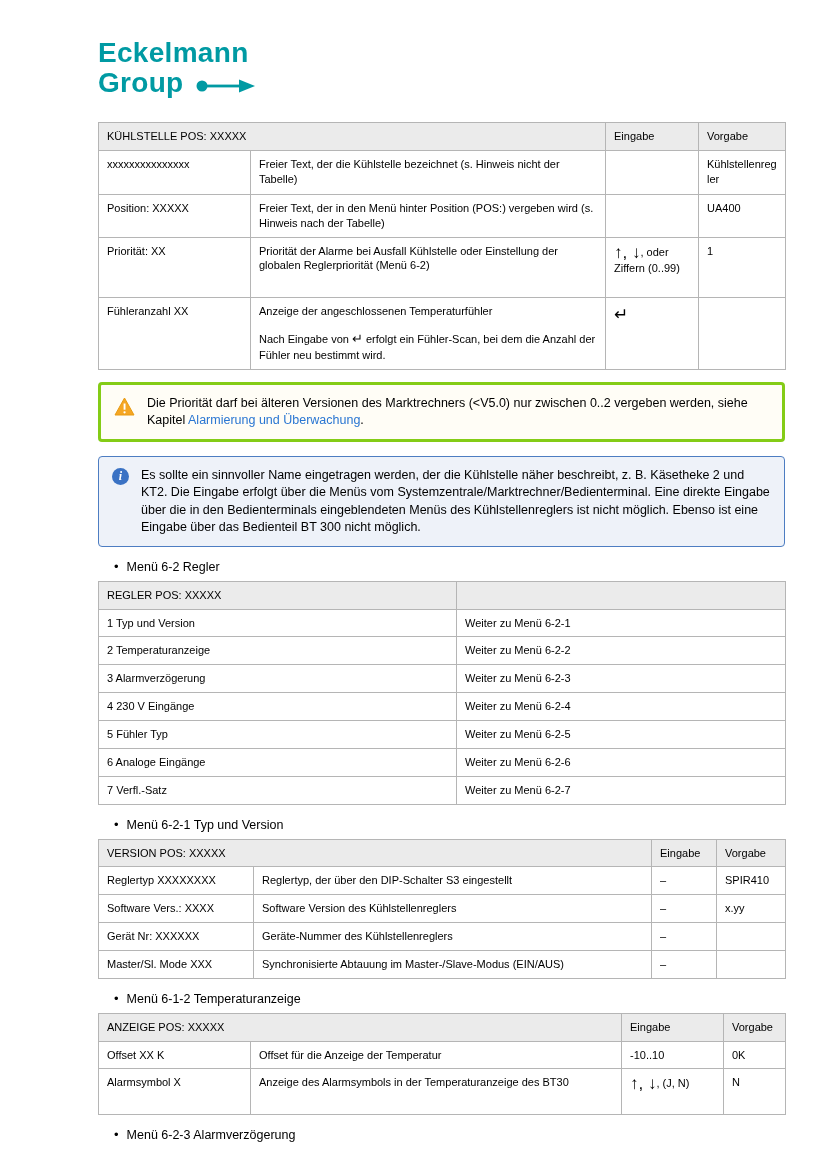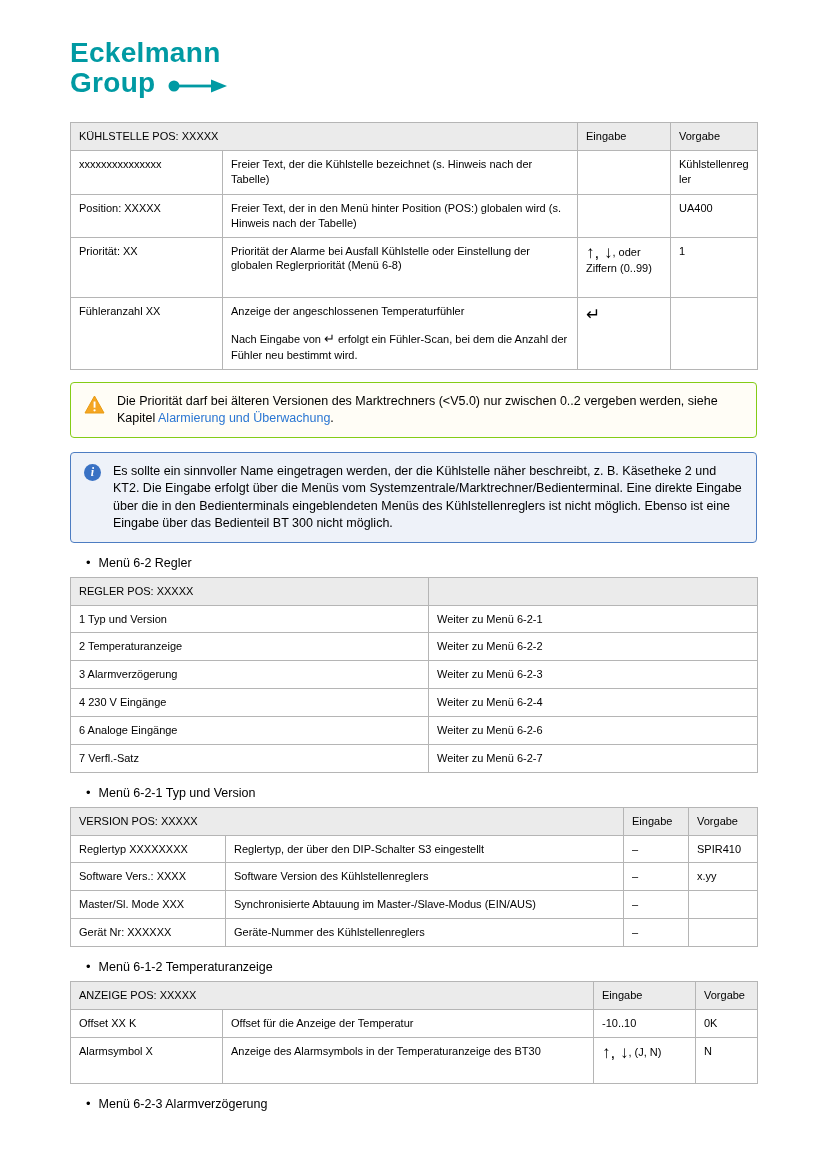--- a/index.html
+++ b/index.html
@@ -2,21 +2,21 @@
 <html lang="de"><head>
 <meta charset="utf-8">
 <style>
   * { margin:0; padding:0; box-sizing:border-box; }
   html,body { background:#ffffff; }
   body {
     width:827px; height:1169px;
     font-family:"Liberation Sans", sans-serif;
     color:#000;
   }
-  .page { position:relative; width:827px; height:1169px; overflow:hidden; background:#fff; }
+  .page { position:relative; width:827px; height:1169px; overflow:hidden; background:#fff;padding-left:28px; }
   .content { padding:38px 70px 0 70px; }
 
   
   .logo { margin-bottom:24px; }
   .logo-line1 { font-size:28px; font-weight:bold; color:#009aa3; line-height:30px; letter-spacing:0.3px; }
   .logo-line2 { font-size:28px; font-weight:bold; color:#009aa3; line-height:30px; letter-spacing:0.3px; display:flex; align-items:center; gap:11px; }
   .logo-arrow-svg { margin-top:5px; }
 
   
   table.tbl { border-collapse:collapse; width:687px; table-layout:fixed; font-size:11px; line-height:1.35; }
@@ -26,21 +26,21 @@
   .c-vorgabe, .c-eingabe { overflow-wrap:break-word; word-wrap:break-word; }
   .arrows { font-size:17px; line-height:1; vertical-align:-2px; }
   .enter-key { font-size:13px; }
   .enter-key.big { font-size:17px; }
   .mt { margin-top:12px; }
   .h44 td { height:44px; } .h38 td { height:38px; } .h60 td { height:60px; } .h58 td { height:58px; }
   .h46 td { height:46px; }
 
   
   .notice { width:687px; border-radius:4px; display:flex; gap:12px; padding:9px 13px; font-size:12.5px; line-height:1.4; align-items:flex-start; }
-  .notice.warning { border:1px solid #84cc16; background:#fffdf6; margin-top:12px; }
+  .notice.warning { border:3px solid #84cc16; background:#fffdf6; margin-top:12px; }
   .notice.info { border:1px solid #4d7dc2; background:#eef2f9; margin-top:14px; }
   .notice .txt { flex:1; padding-top:1px; }
   .info-icon {
     flex:0 0 auto; width:17px; height:17px; border-radius:50%; background:#3a72c4; color:#fff;
     font-weight:bold; font-size:12px; display:flex; align-items:center; justify-content:center;
     font-family:"Liberation Serif", serif; font-style:italic; margin-top:2px;
   }
   .doc-link { color:#2a76d2; cursor:pointer; }
 
   
@@ -79,33 +79,33 @@
           <col style="width:87px">
         </colgroup>
       <tbody>
           <tr>
         <th colspan="2">KÜHLSTELLE POS: XXXXX</th>
         <th>Eingabe</th>
         <th>Vorgabe</th>
       </tr>
       <tr class="h44">
         <td>xxxxxxxxxxxxxxx</td>
-        <td>Freier Text, der die Kühlstelle bezeichnet (s. Hinweis nach der Tabelle)</td>
+        <td>Freier Text, der die Kühlstelle bezeichnet (s. Hinweis nicht der Tabelle)</td>
         <td class="c-eingabe"></td>
         <td class="c-vorgabe">Kühlstellenregler</td>
       </tr>
       <tr class="h38">
         <td>Position: XXXXX</td>
-        <td>Freier Text, der in den Menü hinter Position (POS:) globalen wird (s. Hinweis nach der Tabelle)</td>
+        <td>Freier Text, der in den Menü hinter Position (POS:) vergeben wird (s. Hinweis nach der Tabelle)</td>
         <td class="c-eingabe"></td>
         <td class="c-vorgabe">UA400</td>
       </tr>
       <tr class="h60">
         <td>Priorität: XX</td>
-        <td>Priorität der Alarme bei Ausfall Kühlstelle oder Einstellung der globalen Reglerpriorität (Menü 6-8)</td>
+        <td>Priorität der Alarme bei Ausfall Kühlstelle oder Einstellung der globalen Reglerpriorität (Menü 6-2)</td>
         <td class="c-eingabe">
           <span class="arrows">↑, ↓</span><span>, oder</span>
           <div>Ziffern (0..99)</div>
         </td>
         <td class="c-vorgabe">1</td>
       </tr>
       <tr class="h58">
         <td>Fühleranzahl XX</td>
         <td>
           <div>Anzeige der angeschlossenen Temperaturfühler</div>
@@ -156,20 +156,24 @@
       </tr>
       <tr>
         <td>3 Alarmverzögerung</td>
         <td>Weiter zu Menü 6-2-3</td>
       </tr>
       <tr>
         <td>4 230 V Eingänge</td>
         <td>Weiter zu Menü 6-2-4</td>
       </tr>
       <tr>
+        <td>5 Fühler Typ</td>
+        <td>Weiter zu Menü 6-2-5</td>
+      </tr>
+      <tr>
         <td>6 Analoge Eingänge</td>
         <td>Weiter zu Menü 6-2-6</td>
       </tr>
       <tr>
         <td>7 Verfl.-Satz</td>
         <td>Weiter zu Menü 6-2-7</td>
       </tr>
     </tbody>
       </table>
 
@@ -197,28 +201,28 @@
         <td class="c-eingabe">–</td>
         <td class="c-vorgabe">SPIR410</td>
       </tr>
       <tr>
         <td>Software Vers.: XXXX</td>
         <td>Software Version des Kühlstellenreglers</td>
         <td class="c-eingabe">–</td>
         <td class="c-vorgabe">x.yy</td>
       </tr>
       <tr>
+        <td>Gerät Nr: XXXXXX</td>
+        <td>Geräte-Nummer des Kühlstellenreglers</td>
+        <td class="c-eingabe">–</td>
+        <td class="c-vorgabe"></td>
+      </tr>
+      <tr>
         <td>Master/Sl. Mode XXX</td>
         <td>Synchronisierte Abtauung im Master-/Slave-Modus (EIN/AUS)</td>
-        <td class="c-eingabe">–</td>
-        <td class="c-vorgabe"></td>
-      </tr>
-      <tr>
-        <td>Gerät Nr: XXXXXX</td>
-        <td>Geräte-Nummer des Kühlstellenreglers</td>
         <td class="c-eingabe">–</td>
         <td class="c-vorgabe"></td>
       </tr>
     </tbody>
       </table>
 
     <div class="bullet">
       <span class="dot"></span>
       <span>Menü 6-1-2 Temperaturanzeige</span>
     </div>

